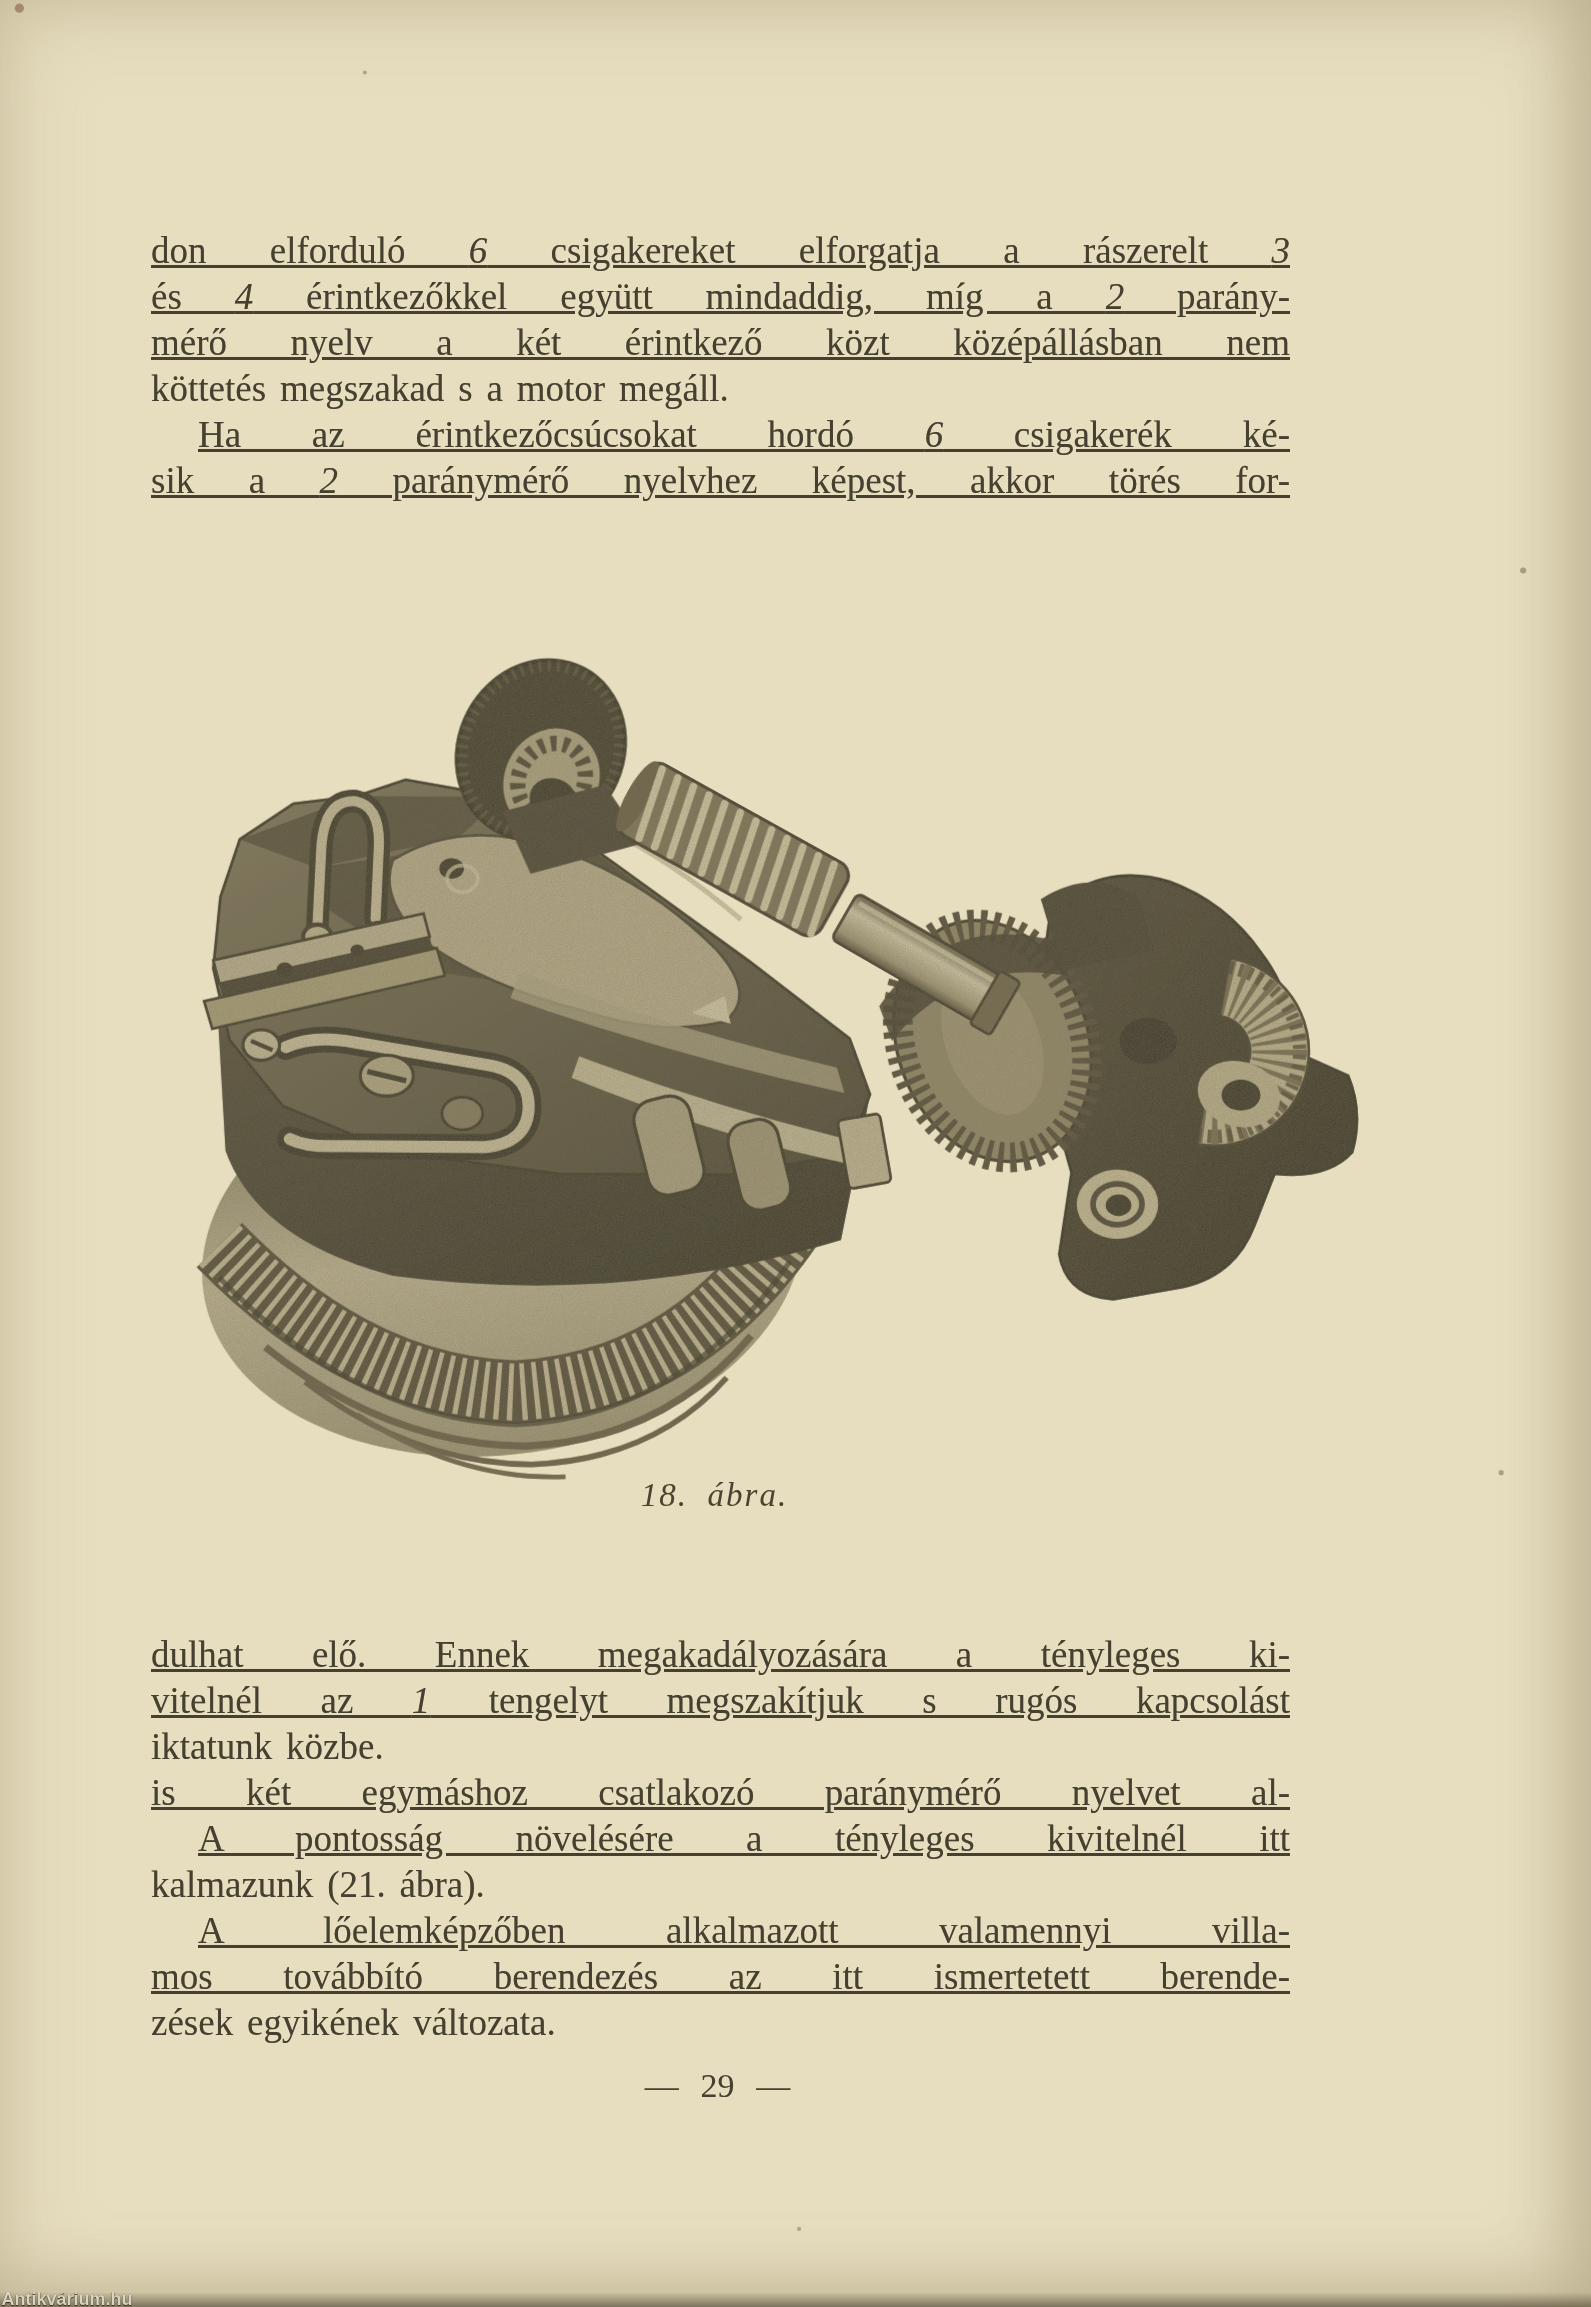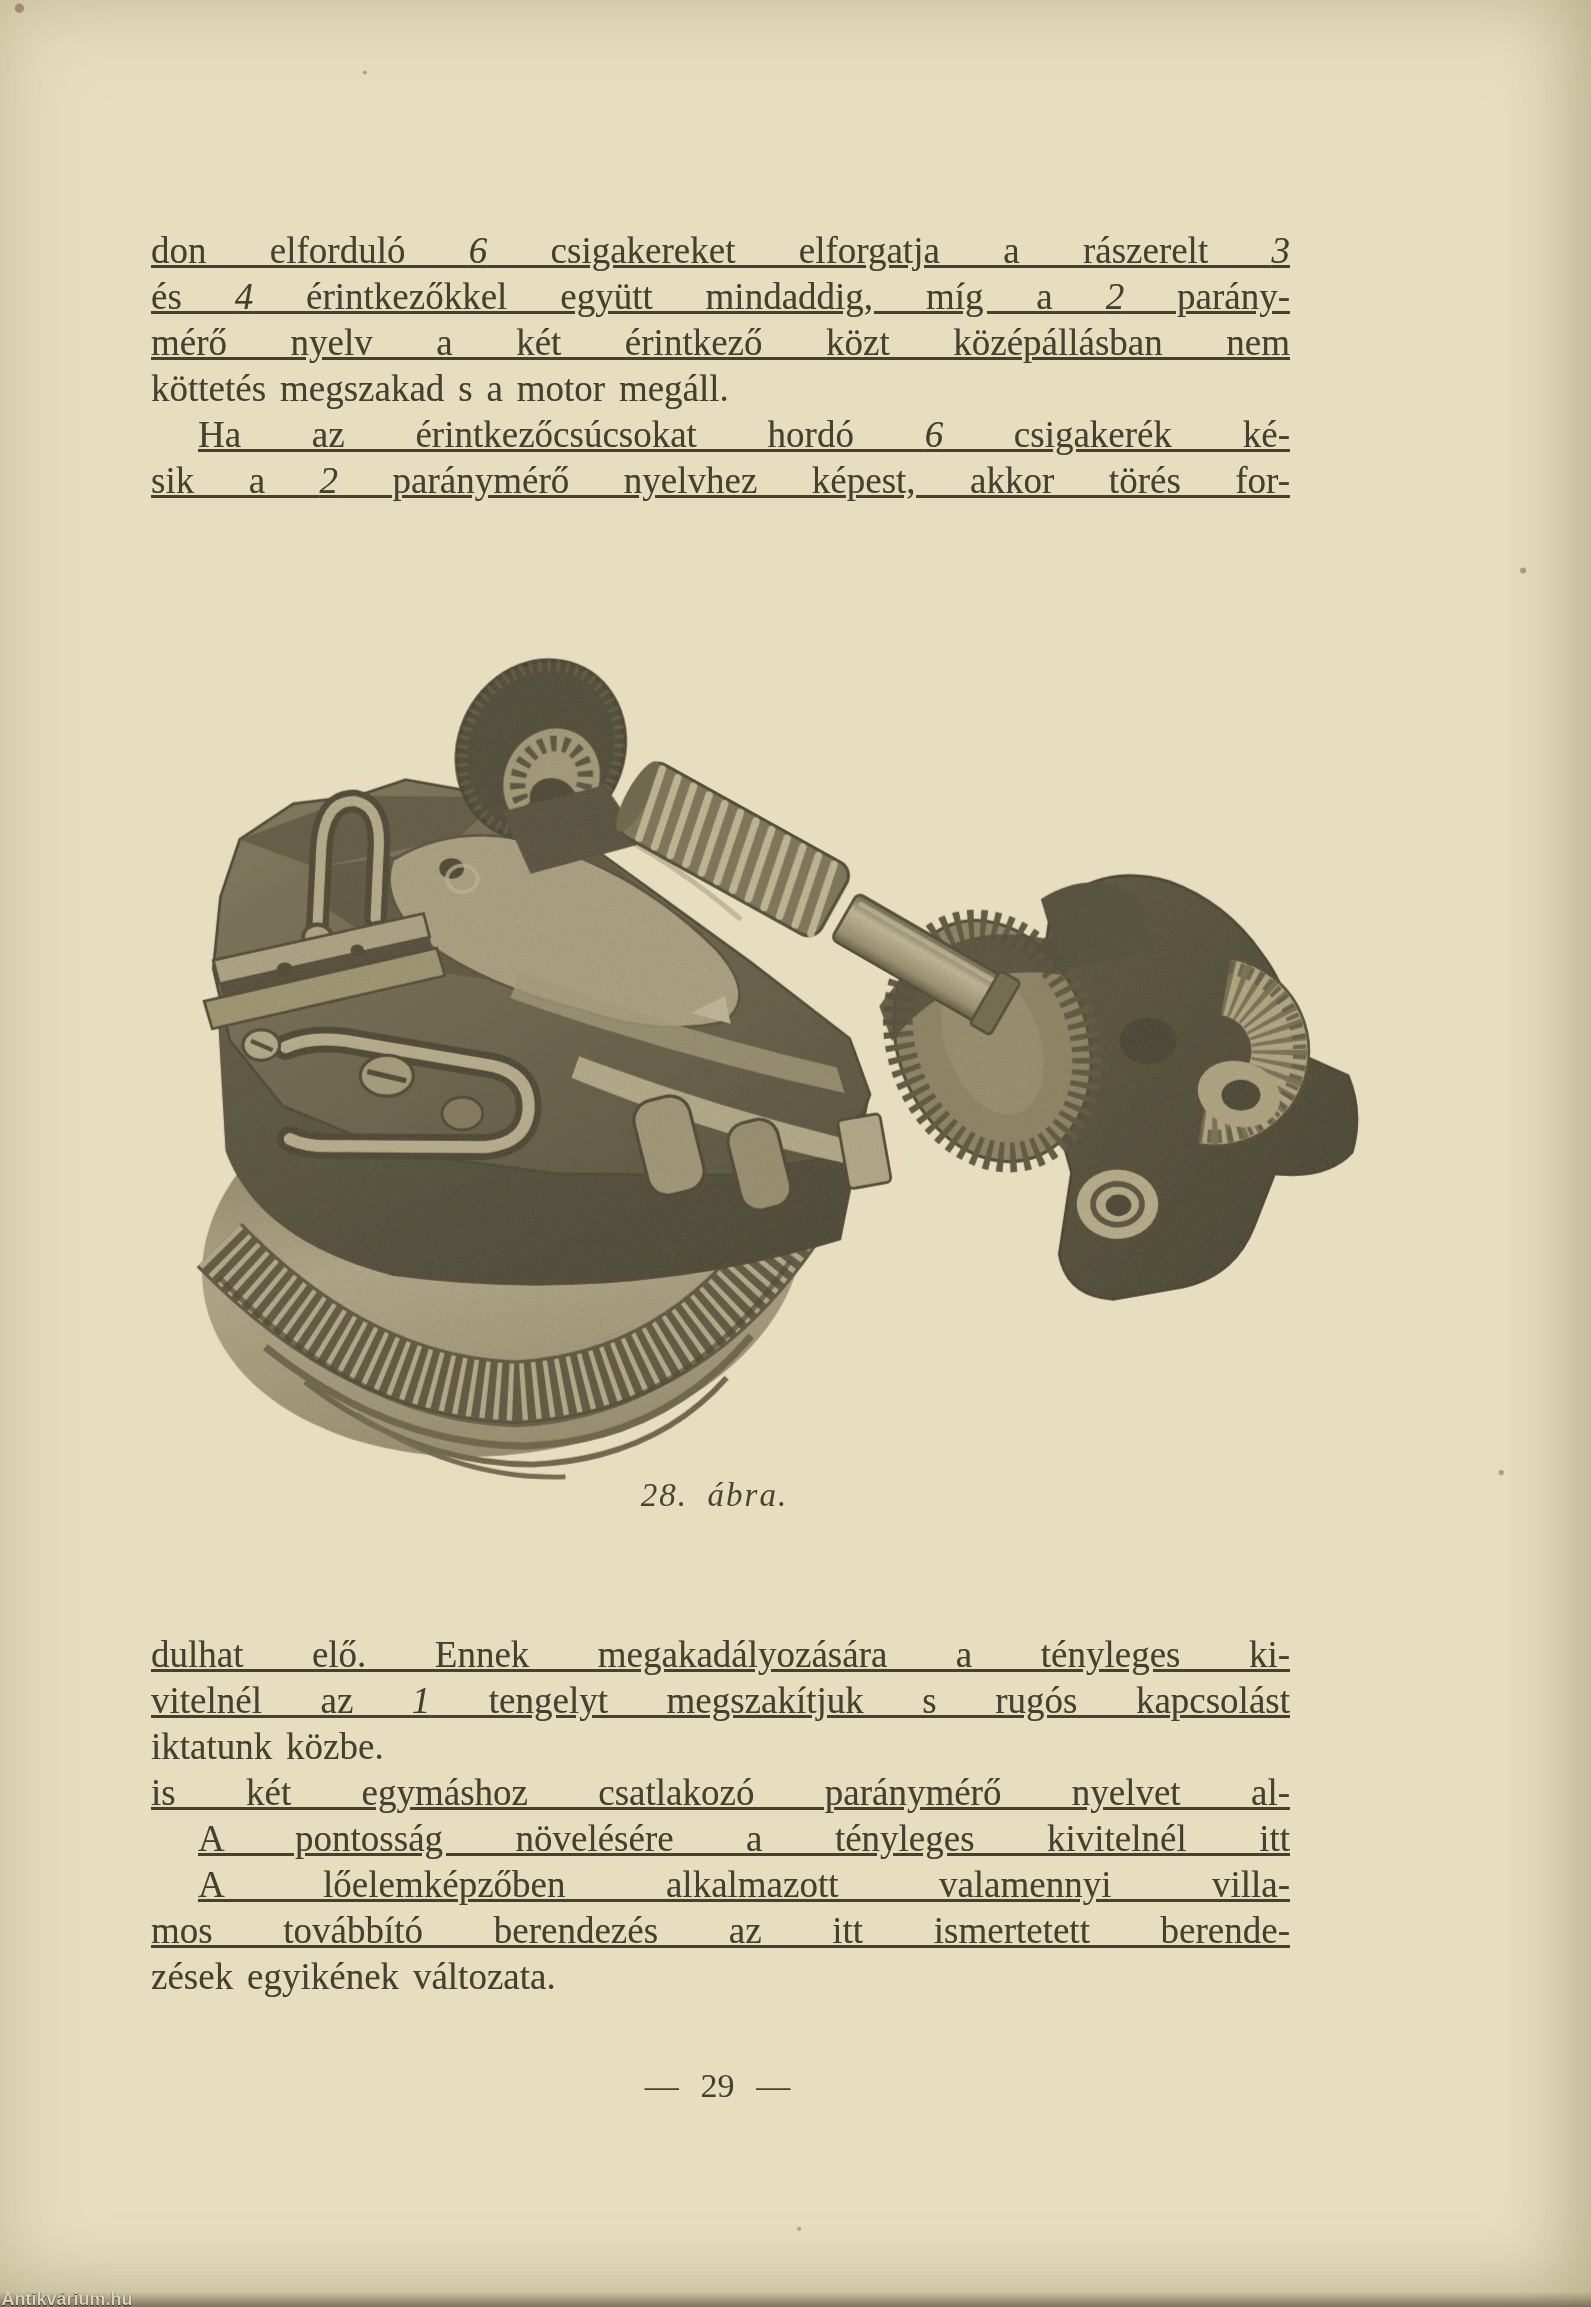--- a/index.html
+++ b/index.html
@@ -229,28 +229,29 @@
 
     <g opacity="0.5">
       <circle cx="2985" cy="1118" r="6" fill="#6b624a"></circle>
       <circle cx="2942" cy="2886" r="5" fill="#6b624a"></circle>
       <circle cx="715" cy="142" r="4" fill="#776d52"></circle>
       <circle cx="1566" cy="4368" r="4" fill="#776d52"></circle>
       <circle cx="38" cy="16" r="9" fill="#7a4a3a"></circle>
     </g>
   </svg>
 
-  <div id="figure-caption">28. ábra.</div>
+  <div id="figure-caption">18. ábra.</div>
 
   <div class="textblock" style="top:1632px;">
       <div class="line just">dulhat elő. Ennek megakadályozására a tényleges ki-</div>
       <div class="line just">vitelnél az <i>1</i> tengelyt megszakítjuk s rugós kapcsolást</div>
       <div class="line">iktatunk közbe.</div>
       <div class="line just">is két egymáshoz csatlakozó paránymérő nyelvet al-</div>
       <div class="line just ind">A pontosság növelésére a tényleges kivitelnél itt</div>
+      <div class="line">kalmazunk (21. ábra).</div>
       <div class="line just ind">A lőelemképzőben alkalmazott valamennyi villa-</div>
       <div class="line just">mos továbbító berendezés az itt ismertetett berende-</div>
       <div class="line">zések egyikének változata.</div>
     </div>
 
   <div id="page-number">— 29 —</div>
 
   <div id="watermark-strip"></div>
   <div id="watermark-text">Antikvárium.hu</div>
 

